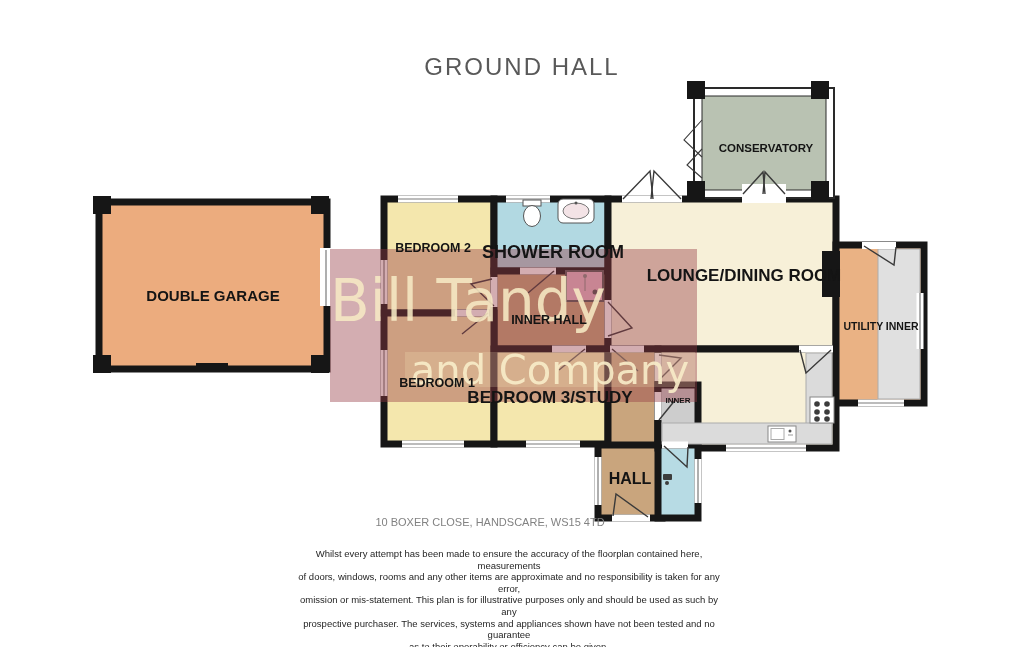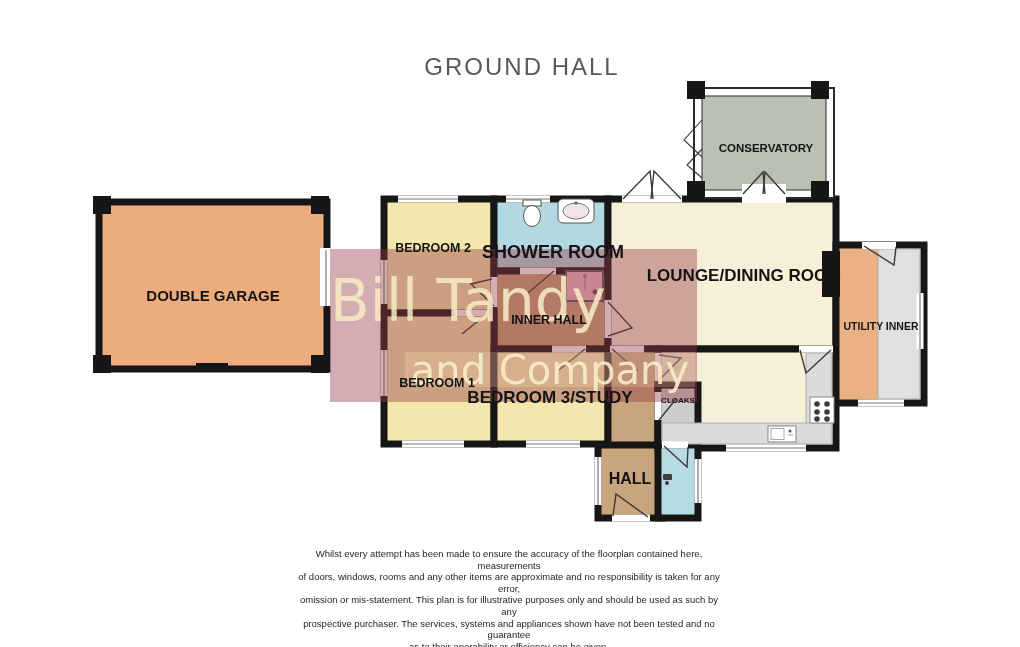--- a/index.html
+++ b/index.html
@@ -188,23 +188,24 @@
 
   <div class="abs ctr rlabel" style="left:213px;top:295px;font-size:15px;">DOUBLE GARAGE</div>
   <div class="abs ctr rlabel" style="left:433px;top:248px;font-size:12.5px;text-align:center;">BEDROOM 2</div>
   <div class="abs ctr rlabel" style="left:553px;top:252px;font-size:18px;">SHOWER ROOM</div>
   <div class="abs ctr rlabel" style="left:549px;top:320px;font-size:12.5px;">INNER HALL</div>
   <div class="abs ctr rlabel" style="left:437px;top:383px;font-size:12.5px;text-align:center;">BEDROOM 1</div>
   <div class="abs ctr rlabel" style="left:550px;top:398px;font-size:17px;">BEDROOM 3/STUDY</div>
   <div class="abs ctr rlabel" style="left:713px;top:276px;font-size:17px;margin-left:31px;">LOUNGE/DINING ROOM</div>
   <div class="abs ctr rlabel" style="left:766px;top:148px;font-size:11.5px;">CONSERVATORY</div>
   <div class="abs ctr rlabel" style="left:881px;top:326px;font-size:10.5px;">UTILITY INNER</div>
-  <div class="abs ctr rlabel" style="left:678px;top:400px;font-size:8px;">CLOAKS</div>
+  <div class="abs ctr rlabel" style="left:678px;top:400px;font-size:8px;">INNER</div>
   <div class="abs ctr rlabel" style="left:630px;top:479px;font-size:16px;">HALL</div>
 
+  <div id="address" class="abs ctr">10 BOXER CLOSE, HANDSCARE, WS15 4TD</div>
 
   <div id="disclaimer-box" class="abs">
     <div id="disclaimer">Whilst every attempt has been made to ensure the accuracy of the floorplan contained here, measurements
 of doors, windows, rooms and any other items are approximate and no responsibility is taken for any error,
 omission or mis-statement. This plan is for illustrative purposes only and should be used as such by any
 prospective purchaser. The services, systems and appliances shown have not been tested and no guarantee
 as to their operability or efficiency can be given.</div>
 
   </div>
 

